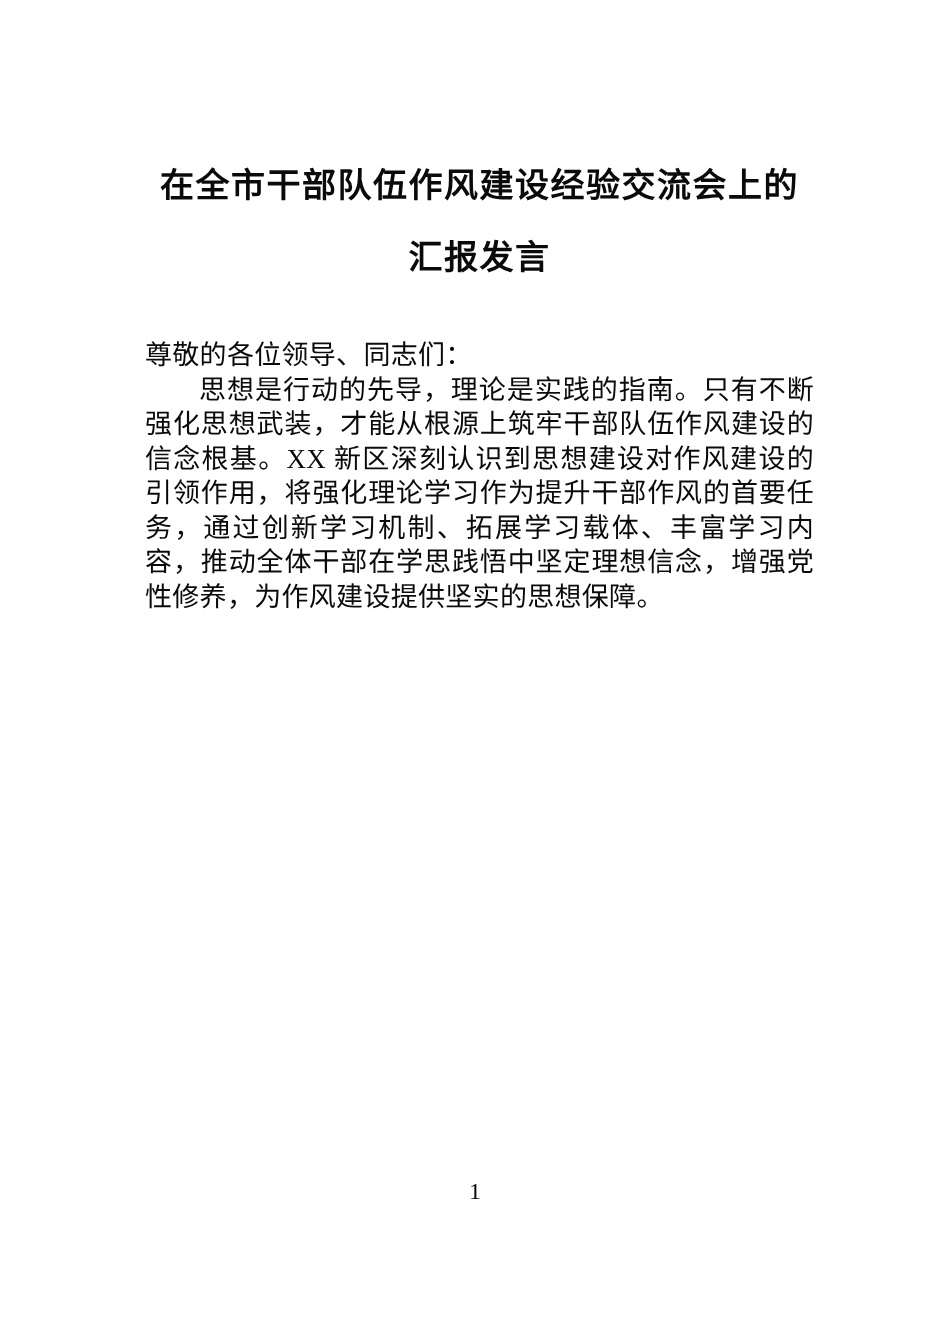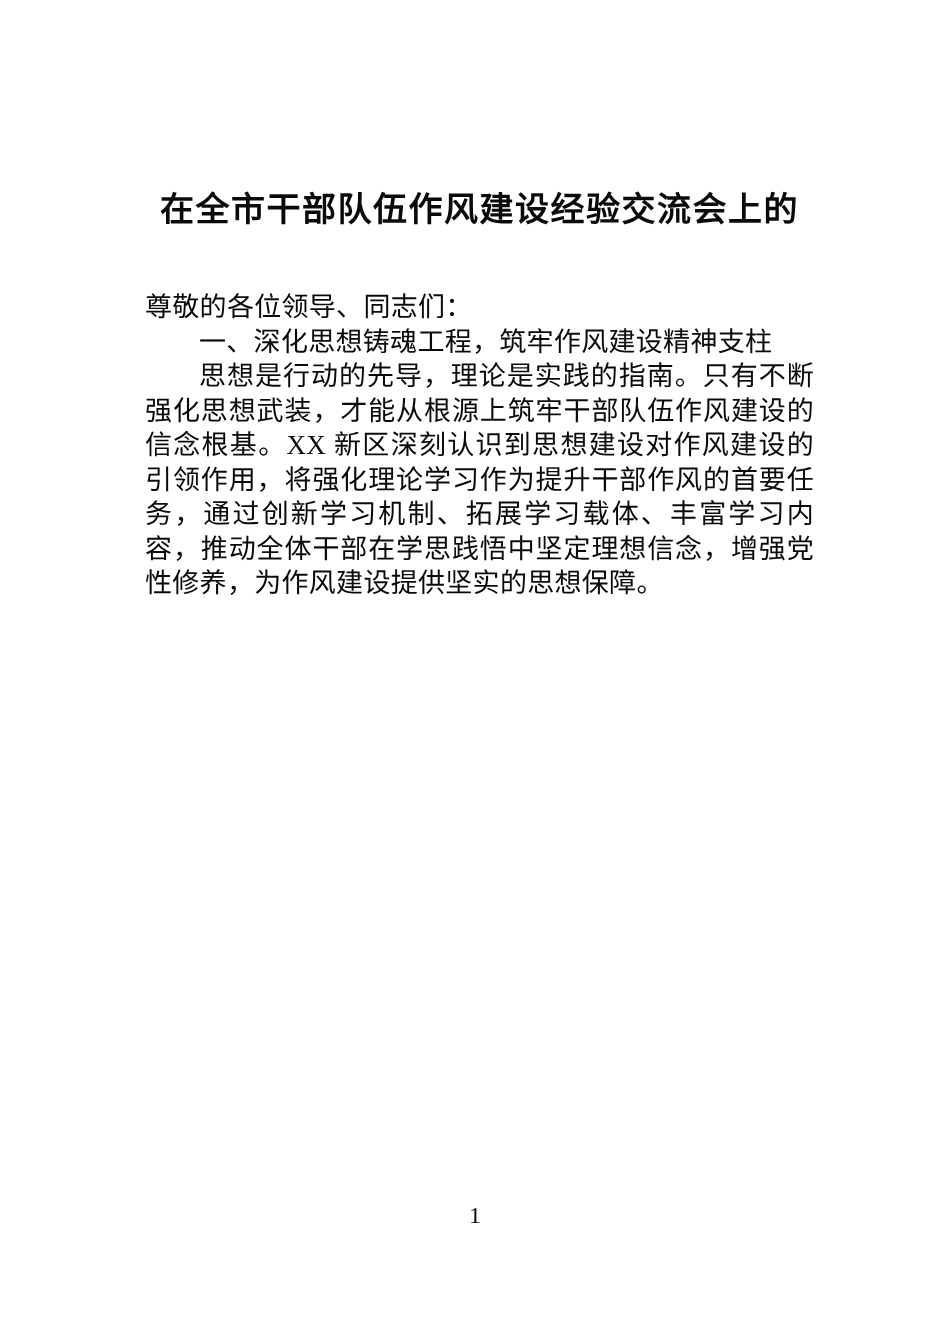--- a/index.html
+++ b/index.html
@@ -9,21 +9,20 @@
     height: 1344px;
     position: relative;
     overflow: hidden;
     font-family: "Liberation Serif", "DejaVu Serif", serif;
     color: #0a0a0a;
   }
   .page {
     position: absolute;
     inset: 0;
     padding: 150px 136px 8px 145px;
-    margin-top: 24px;
   }
   .doc-title {
     font-size: 34px;
     font-weight: 700;
     text-align: center;
     line-height: 72px;
     letter-spacing: 1.5px;
     margin-bottom: 44px;
   }
   .title-line { display: block; }
@@ -45,26 +44,26 @@
   }
   .page-number { font-size: 24px; }
 </style>
 </head>
 <body>
 
 <div class="page">
 
   <h1 class="doc-title">
     <span class="title-line">在全市干部队伍作风建设经验交流会上的</span>
+    <span class="title-line">汇报发言</span>
   </h1>
 
   <p class="para no-indent">尊敬的各位领导、同志们：</p>
 
 
-  <p class="para">一、深化思想铸魂工程，筑牢作风建设精神支柱</p>
 
   <p class="para">思想是行动的先导，理论是实践的指南。只有不断强化思想武装，才能从根源上筑牢干部队伍作风建设的信念根基。XX 新区深刻认识到思想建设对作风建设的引领作用，将强化理论学习作为提升干部作风的首要任务，通过创新学习机制、拓展学习载体、丰富学习内容，推动全体干部在学思践悟中坚定理想信念，增强党性修养，为作风建设提供坚实的思想保障。</p>
 
 
   <div class="footer">
     <span class="page-number">1</span>
   </div>
 
 </div>
 

